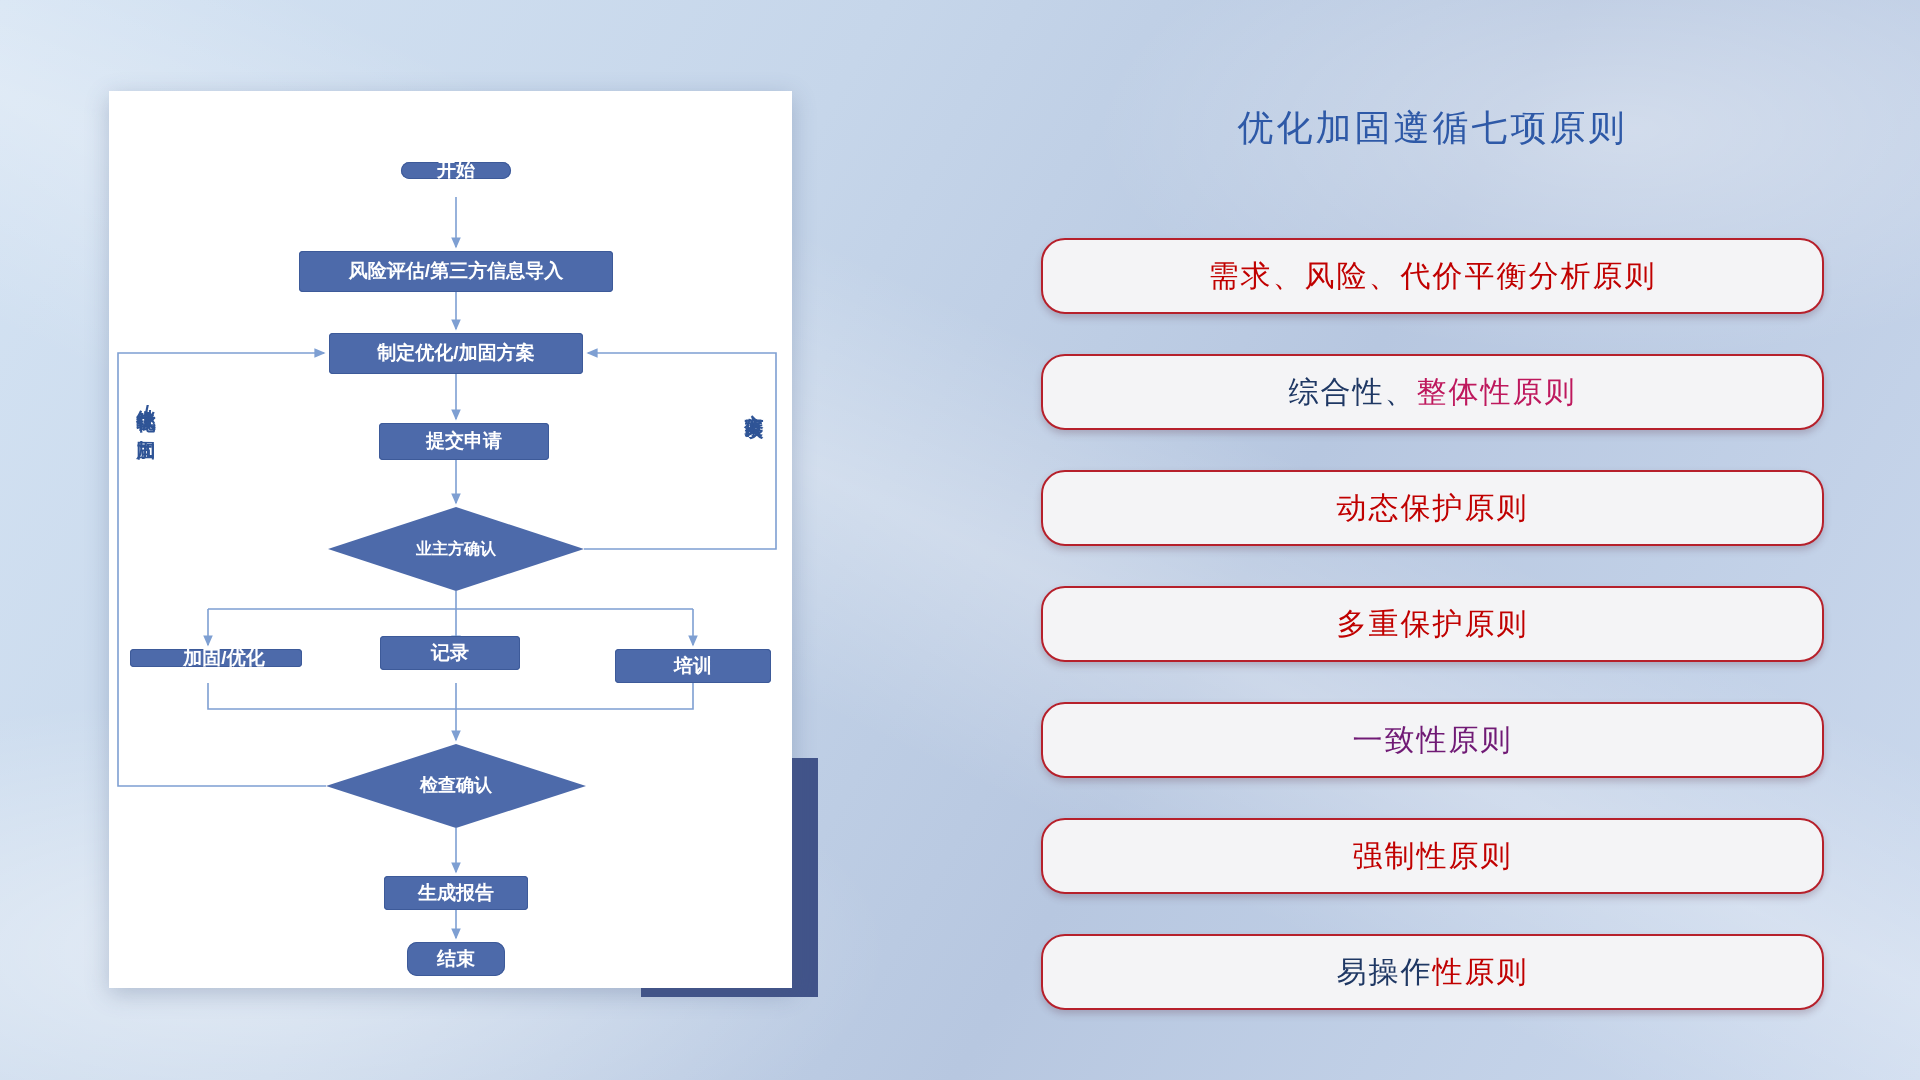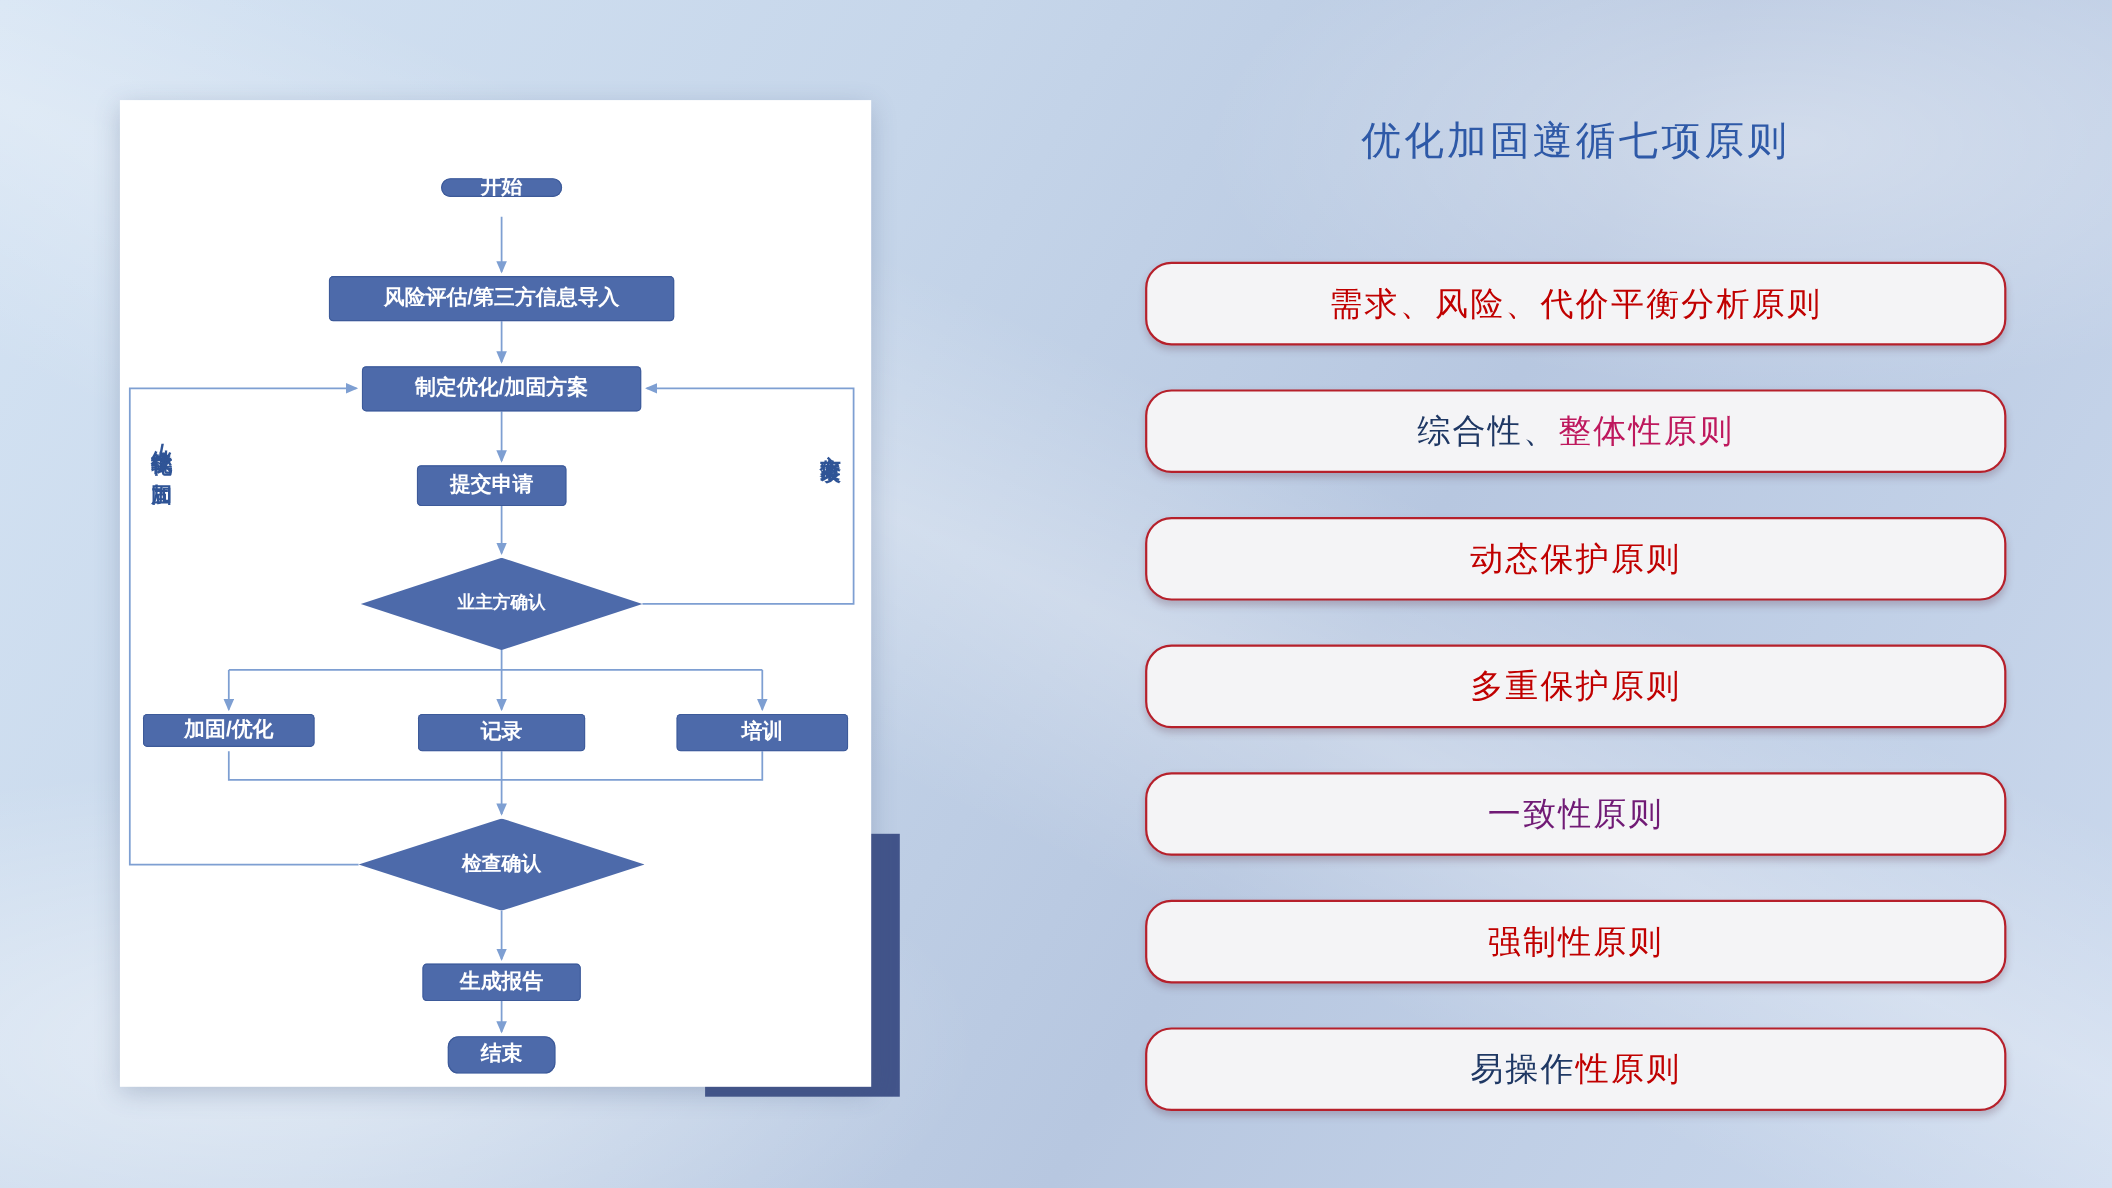--- a/index.html
+++ b/index.html
@@ -29,25 +29,25 @@
   .connectors{position:absolute;left:0;top:0;width:683px;height:897px;}
   .node{
     position:absolute;display:flex;align-items:center;justify-content:center;
     background:#4D6AAA;color:#ffffff;font-weight:bold;font-size:19px;
     border-radius:4px;text-align:center;line-height:1.1;
     box-shadow:inset 0 0 0 1px #3D5A99;
   }
   .n-start  {left:292px;top:71px; width:110px;height:17px;border-radius:10px;}
   .n-risk   {left:190px;top:160px;width:314px;height:41px;}
   .n-plan   {left:220px;top:242px;width:254px;height:41px;}
-  .n-submit {left:270px;top:332px;width:136px;height:37px;}
+  .n-submit {left:270px;top:332px;width:170px;height:37px;}
   .n-d1     {left:219px;top:416px;width:256px;height:84px;font-size:16px;
              clip-path:polygon(50% 0,100% 50%,50% 100%,0 50%);border-radius:0;box-shadow:none;}
-  .n-harden {left:21px; top:558px;width:156px;height:30px;}
-  .n-record {left:271px;top:558px;width:152px;height:34px;}
+  .n-harden {left:21px; top:558px;width:156px;height:18px;padding-left:16px;}
+  .n-record {left:271px;top:545px;width:140px;height:34px;}
   .n-train  {left:506px;top:558px;width:156px;height:34px;}
   .n-d2     {left:217px;top:653px;width:260px;height:84px;font-size:18px;
              clip-path:polygon(50% 0,100% 50%,50% 100%,0 50%);border-radius:0;box-shadow:none;}
   .n-report {left:275px;top:785px;width:144px;height:34px;}
   .n-end    {left:298px;top:851px;width:98px; height:34px;border-radius:10px;}
   .vlabel{
     position:absolute;writing-mode:vertical-rl;text-orientation:upright;
     color:#2F5496;font-weight:bold;font-size:19px;letter-spacing:2px;line-height:1;
   }
   .vl-left {left:28px; top:302px;height:170px;}

